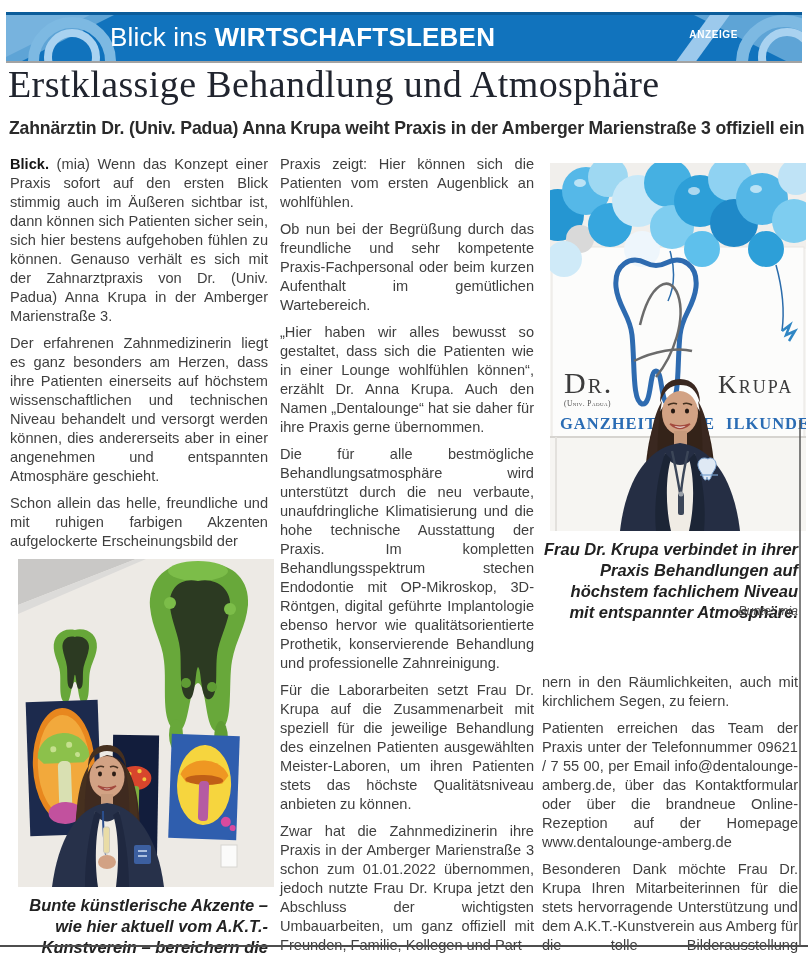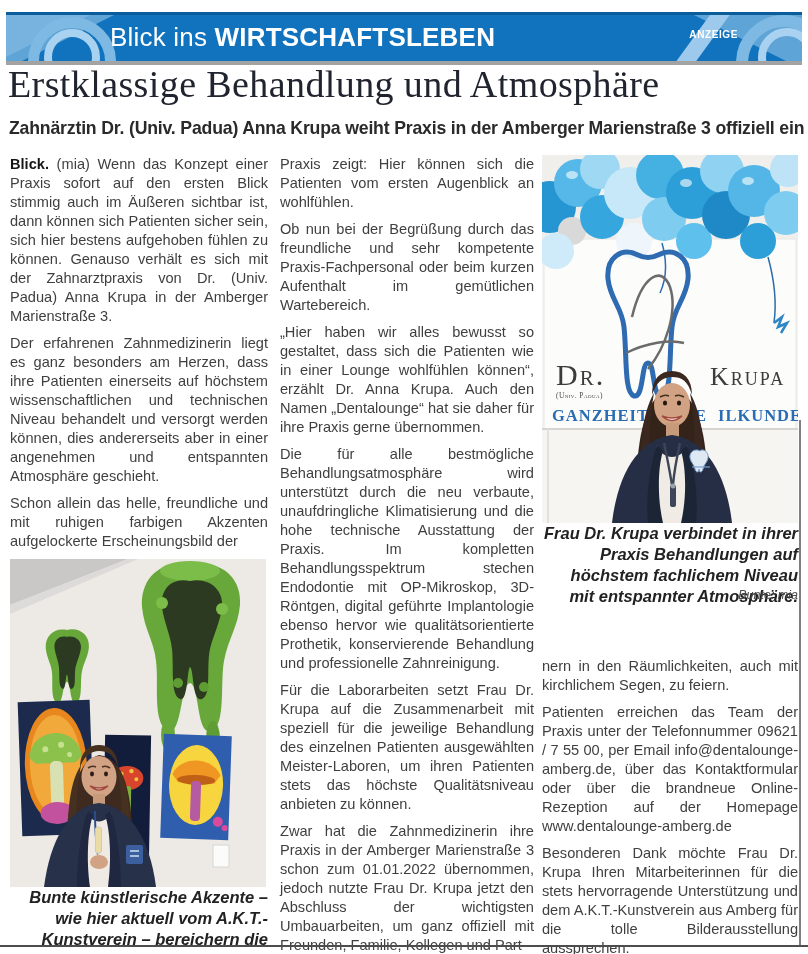--- a/index.html
+++ b/index.html
@@ -1,21 +1,21 @@
 <!DOCTYPE html>
 <html lang="de"><head>
 <meta charset="utf-8">
 <style>
   html,body{margin:0;padding:0;background:#ffffff;}
   .page{position:relative;width:808px;height:954px;background:#ffffff;overflow:hidden;
         font-family:"Liberation Sans",sans-serif;color:#3f3f3f;}
 
   
   .banner{position:absolute;left:6px;top:12px;width:796px;height:46px;background:#1173bd;
-          overflow:hidden;border-top:3px solid #0b5c9a;border-bottom:4px solid #a3a3a3;text-align:right;}
+          overflow:hidden;border-top:3px solid #0b5c9a;border-bottom:2px solid #a3a3a3;text-align:right;}
   .deco{position:absolute;}
   .wedge-left{left:-8px;top:-6px;width:128px;height:64px;background:#5ea4d6;
               clip-path:polygon(0 0,100% 0,0 100%);}
   .wedge-left2{left:-8px;top:-6px;width:104px;height:52px;background:#8cc0e6;
               clip-path:polygon(0 0,100% 0,0 100%);opacity:.55;}
   .ring-l-outer{left:22px;top:2px;width:66px;height:66px;border-radius:50%;
                 border:11px solid #7db9e2;}
   .ring-l-inner{left:38px;top:14px;width:40px;height:40px;border-radius:50%;
                 border:8px solid #a9d2f0;}
   .wedge-right{right:-8px;top:-6px;width:128px;height:64px;background:#5ea4d6;
@@ -43,21 +43,21 @@
   
   .col{position:absolute;top:155px;font-size:14.6px;line-height:19px;text-align:justify;}
   .col1{left:10px;width:258px;}
   .col2{left:280px;width:254px;}
   .col3{left:542px;width:256px;}
   .col p{margin:0 0 8px 0;}
   .col p:last-child{margin-bottom:0;}
   .lead{font-weight:bold;color:#161616;}
 
   
-  figure{margin:0;padding:0;line-height:0;}
+  figure{margin:8px;padding:0;line-height:0;}
   .photo-left svg{width:256px;height:328px;display:block;}
   .photo-right svg{width:256px;height:368px;display:block;}
   .caption{position:relative;margin-top:0;font-size:16.5px;font-weight:bold;
            line-height:21px;color:#222;text-align:right;font-style:italic;}
   .credit{position:absolute;right:0;bottom:1px;font-size:12.5px;font-weight:normal;color:#4a4a4a;}
   .col3 .after-caption{margin-top:50px;}
 
   
   .bottom-rule{position:absolute;left:0;top:945px;width:808px;height:2px;background:#4d4d4d;}
   .scan-line{position:absolute;left:799px;top:420px;width:2px;height:526px;background:#555;opacity:.75;}

